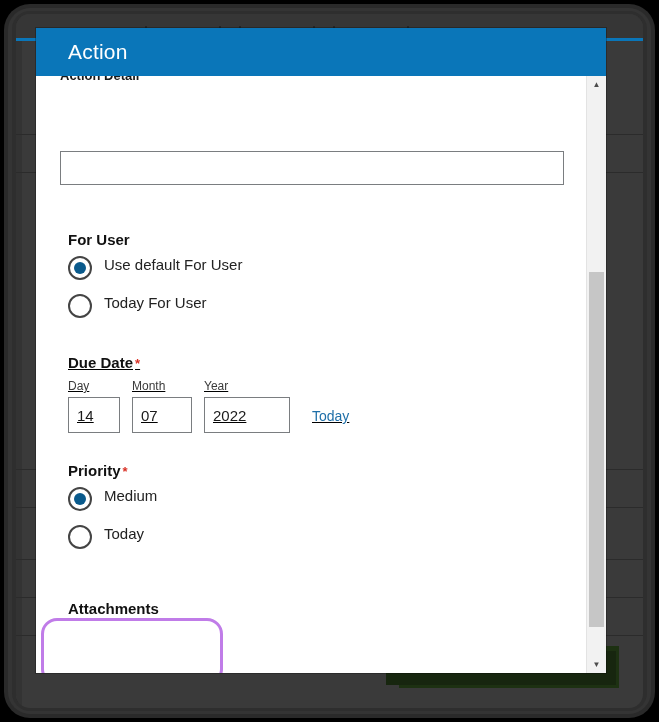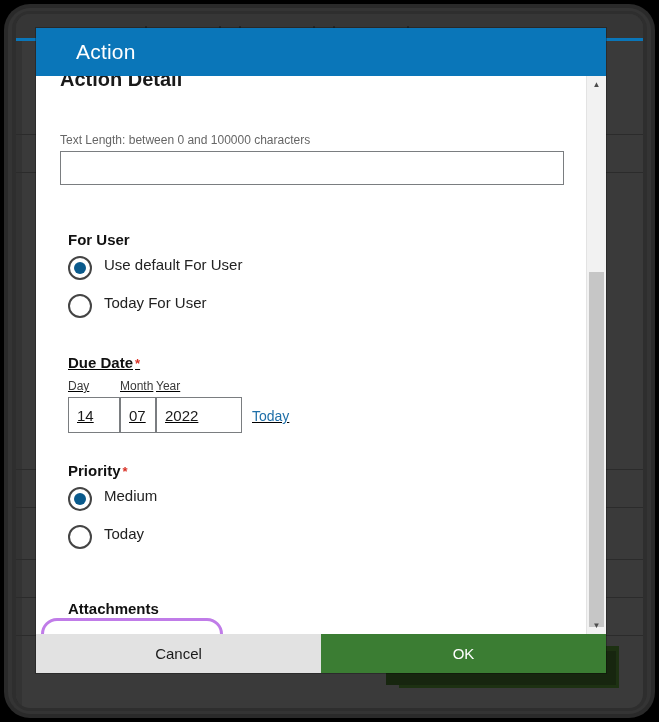--- a/index.html
+++ b/index.html
@@ -130,21 +130,21 @@
     height: 48px;
     background: #0a76b9;
     display: flex;
     align-items: center;
     flex: 0 0 auto;
   }
   .modal-title {
     color: #ffffff;
     font-size: 21px;
     font-weight: 400;
-    padding-left: 40px;
+    padding-left: 32px;
     letter-spacing: 0.2px;
   }
 
   .modal-body-wrap {
     position: relative;
     flex: 1 1 auto;
     overflow: hidden;
     background: #fff;
   }
   .modal-body {
@@ -154,21 +154,21 @@
     bottom: 0;
     padding: 0 24px;
     overflow: hidden;
   }
 
   
   .clipped-label {
     position: absolute;
     left: 24px;
     top: -8px;
-    font-size: 20px;
+    font-size: 13px;
     font-weight: bold;
     color: #1a1a1a;
     white-space: nowrap;
   }
 
   .help-text {
     position: absolute;
     left: 24px;
     top: 57px;
     font-size: 12px;
@@ -234,40 +234,41 @@
   .radio-label {
     margin-left: 12px;
     font-size: 15px;
     color: #222222;
   }
 
   
   .date-row {
     display: flex;
     align-items: flex-end;
+    gap: 12px;
   }
   .date-field { display: flex; flex-direction: column; }
   .date-field .cap {
     font-size: 12px;
     color: #3a3a3a;
     margin-bottom: 4px;
   }
   .date-field input {
     height: 36px;
     border: 1px solid #7a7d80;
     box-sizing: border-box;
     font-size: 15px;
     color: #1a1a1a;
     padding: 0 8px;
     font-family: "Liberation Sans", sans-serif;
     background: #fff;
     outline: none;
   }
   .date-field.day input   { width: 52px; }
-  .date-field.month input { width: 36px; }
+  .date-field.month input { width: 60px; }
   .date-field.year input  { width: 86px; }
   .today-link {
     color: #1f6fa8;
     font-size: 14px;
     text-decoration: none;
     padding-bottom: 9px;
     margin-left: 10px;
   }
 
   
@@ -378,21 +379,20 @@
 
     <div class="modal-header">
       <div class="modal-title">Action</div>
     </div>
 
     <div class="modal-body-wrap">
       <div class="modal-body">
 
         <div class="clipped-label">Action Detail</div>
 
-        <div class="help-text">Text Length: between 0 and 100000 characters</div>
 
         <input class="text-input" type="text" value="" style="">
 
         <div class="section" style="top:155px;">
           <div class="section-title">For User</div>
 
           <div class="radio-row">
             <span class="radio checked"></span>
             <span class="radio-label">Use default For User</span>
           </div>
@@ -449,19 +449,15 @@
 
       <div class="attach-highlight"></div>
 
       <div class="vscroll">
         <div class="arrow up">▲</div>
         <div class="thumb"></div>
         <div class="arrow down">▼</div>
       </div>
     </div>
 
-    <div class="modal-footer">
-      <button class="btn btn-cancel">Cancel</button>
-      <button class="btn btn-ok">OK</button>
-    </div>
 
   </div>
 </div>
 
 </body></html>

